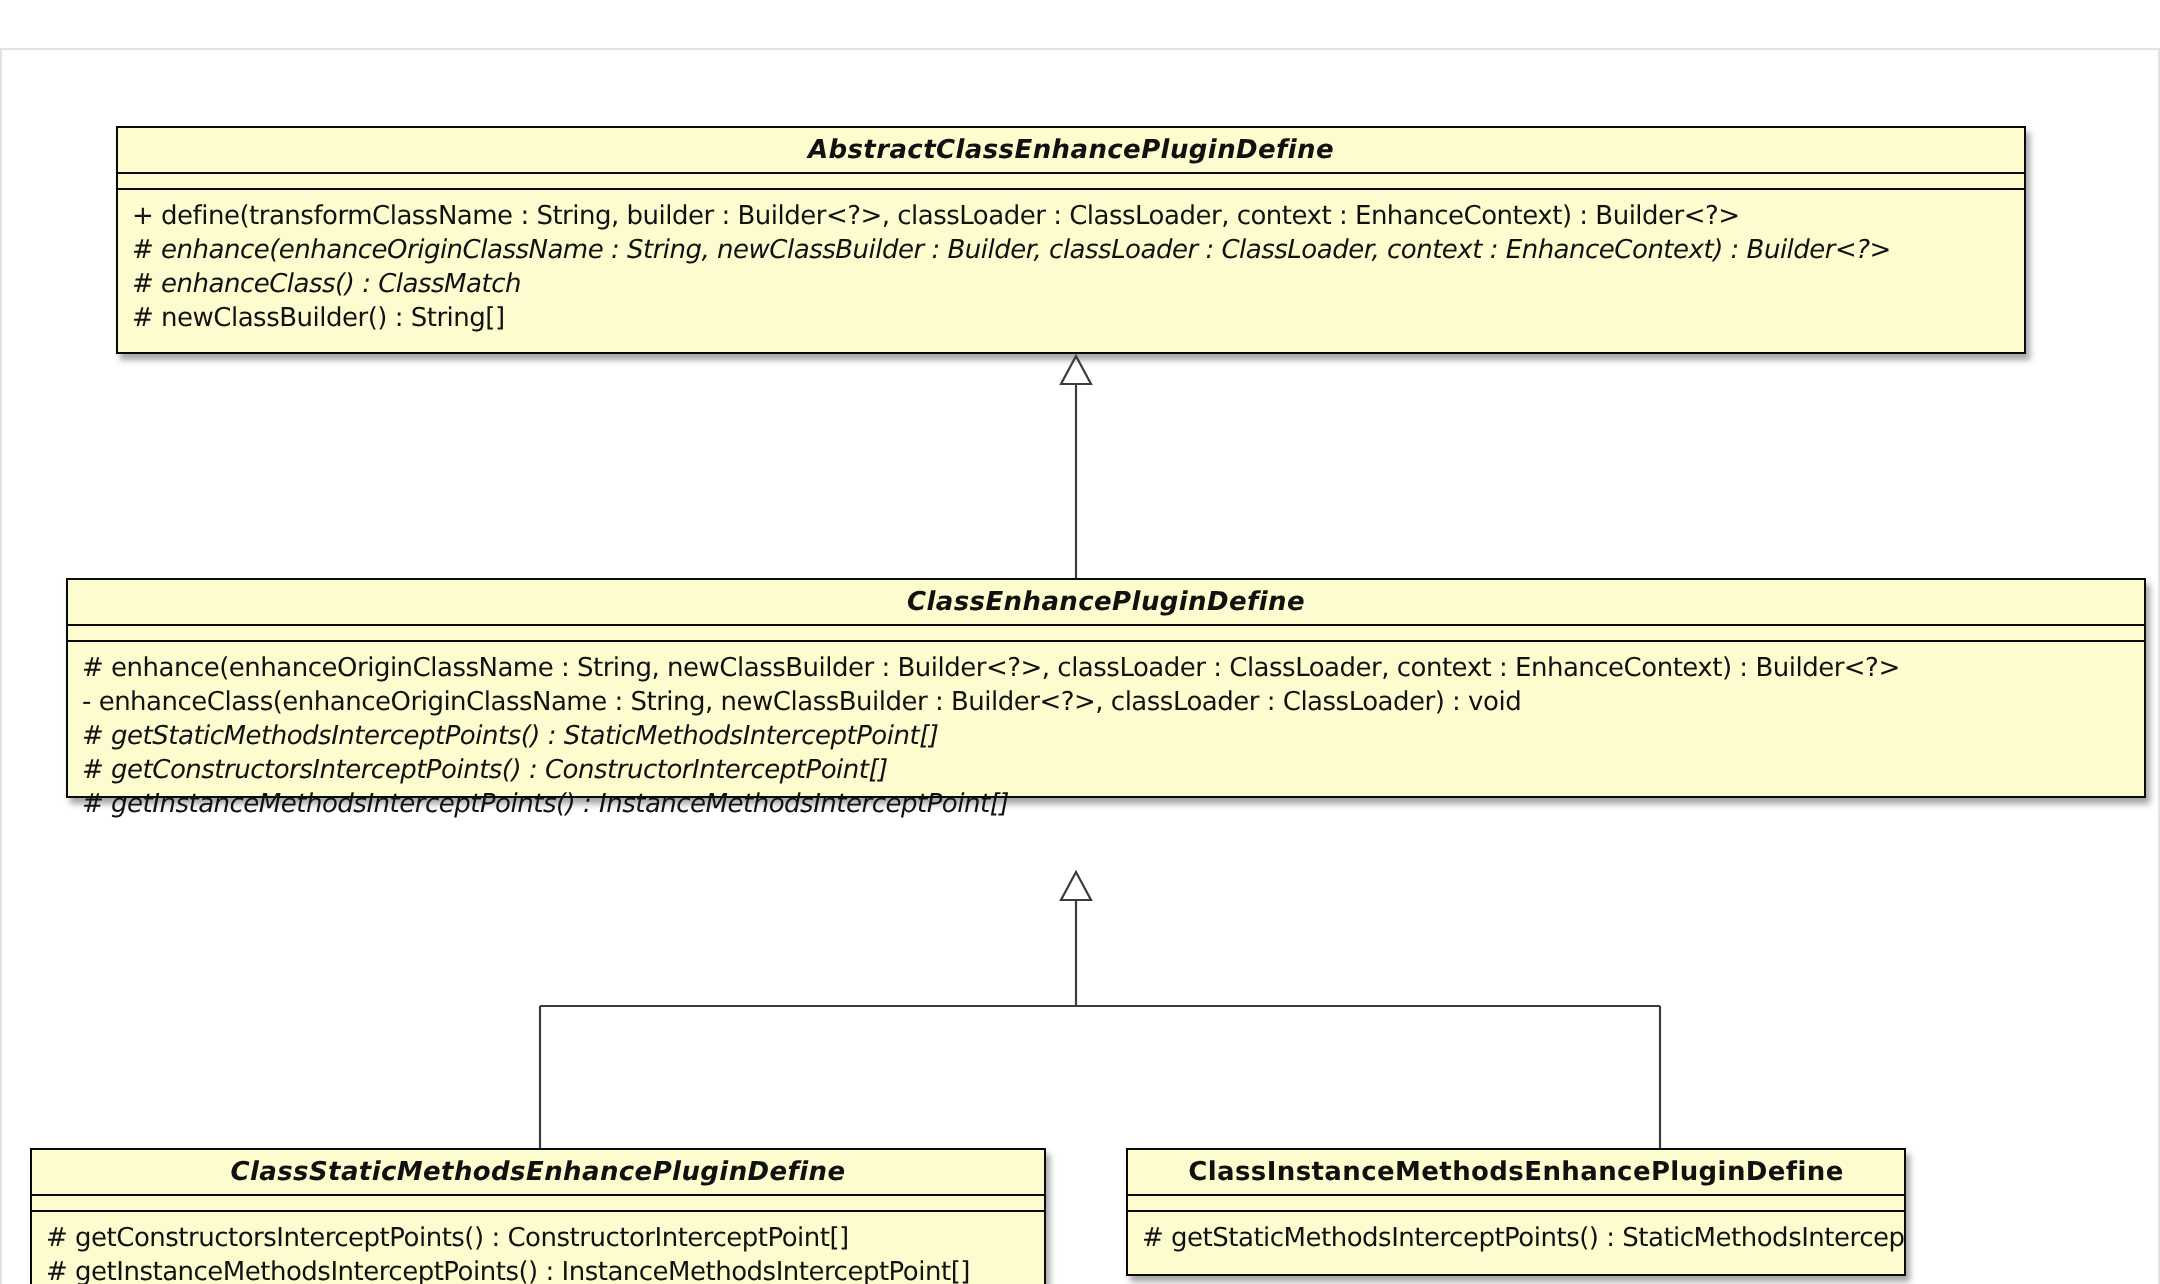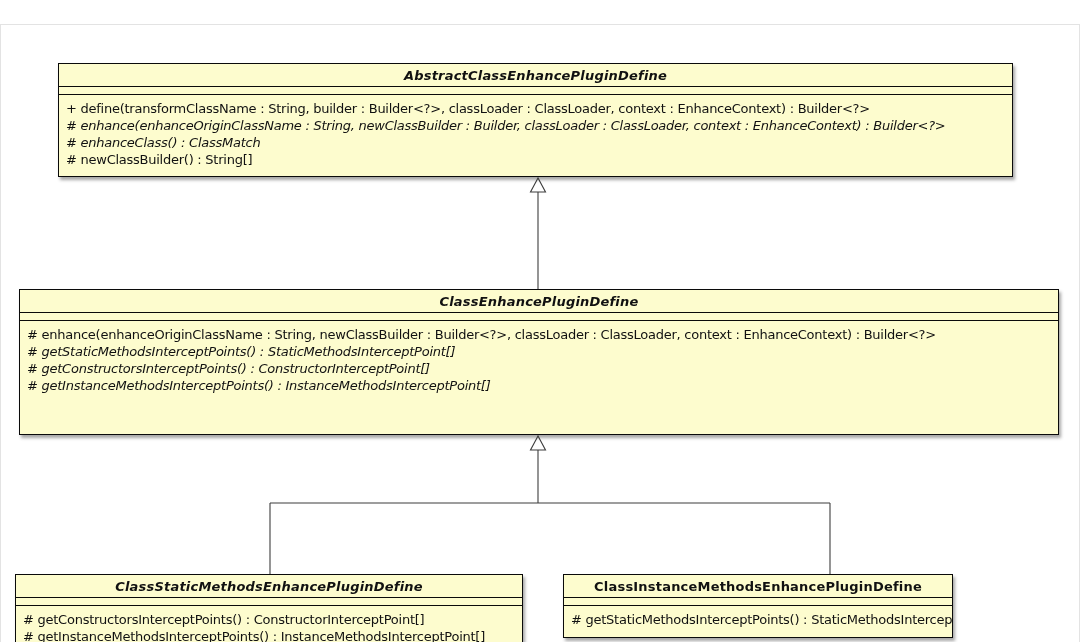--- a/index.html
+++ b/index.html
@@ -46,21 +46,21 @@
     font-size: 13px;
     line-height: 17px;
     letter-spacing: -0.25px;
     white-space: nowrap;
     overflow: hidden;
   }
   .m-line.italic { font-style: italic; }
 
   
   #box-abstract { left: 57px;  top: 38px;  width: 955px;  height: 114px; }
-  #box-class    { left: 18px;  top: 264px; width: 1040px; height: 146px; }
+  #box-class    { left: 32px;  top: 264px; width: 1040px; height: 110px; }
   #box-static   { left: 14px;  top: 549px; width: 508px;  height: 79px; }
   #box-instance { left: 562px; top: 549px; width: 390px;  height: 64px; }
 
   .connector-layer {
     position: absolute;
     left: 0; top: 0;
     width: 1080px; height: 642px;
     pointer-events: none;
   }
 
@@ -113,20 +113,21 @@
       <div class="m-line italic"># enhanceClass() : ClassMatch</div>
       <div class="m-line"># newClassBuilder() : String[]</div>
     </div>
   </div>
 
   <div class="uml-class" id="box-class">
     <div class="uml-title italic">ClassEnhancePluginDefine</div>
     <div class="uml-fields"></div>
     <div class="uml-methods">
       <div class="m-line"># enhance(enhanceOriginClassName : String, newClassBuilder : Builder&lt;?&gt;, classLoader : ClassLoader, context : EnhanceContext) : Builder&lt;?&gt;</div>
+      <div class="m-line">- enhanceClass(enhanceOriginClassName : String, newClassBuilder : Builder&lt;?&gt;, classLoader : ClassLoader) : void</div>
       <div class="m-line italic"># getStaticMethodsInterceptPoints() : StaticMethodsInterceptPoint[]</div>
       <div class="m-line italic"># getConstructorsInterceptPoints() : ConstructorInterceptPoint[]</div>
       <div class="m-line italic"># getInstanceMethodsInterceptPoints() : InstanceMethodsInterceptPoint[]</div>
     </div>
   </div>
 
   <div class="uml-class" id="box-static">
     <div class="uml-title italic">ClassStaticMethodsEnhancePluginDefine</div>
     <div class="uml-fields"></div>
     <div class="uml-methods">

